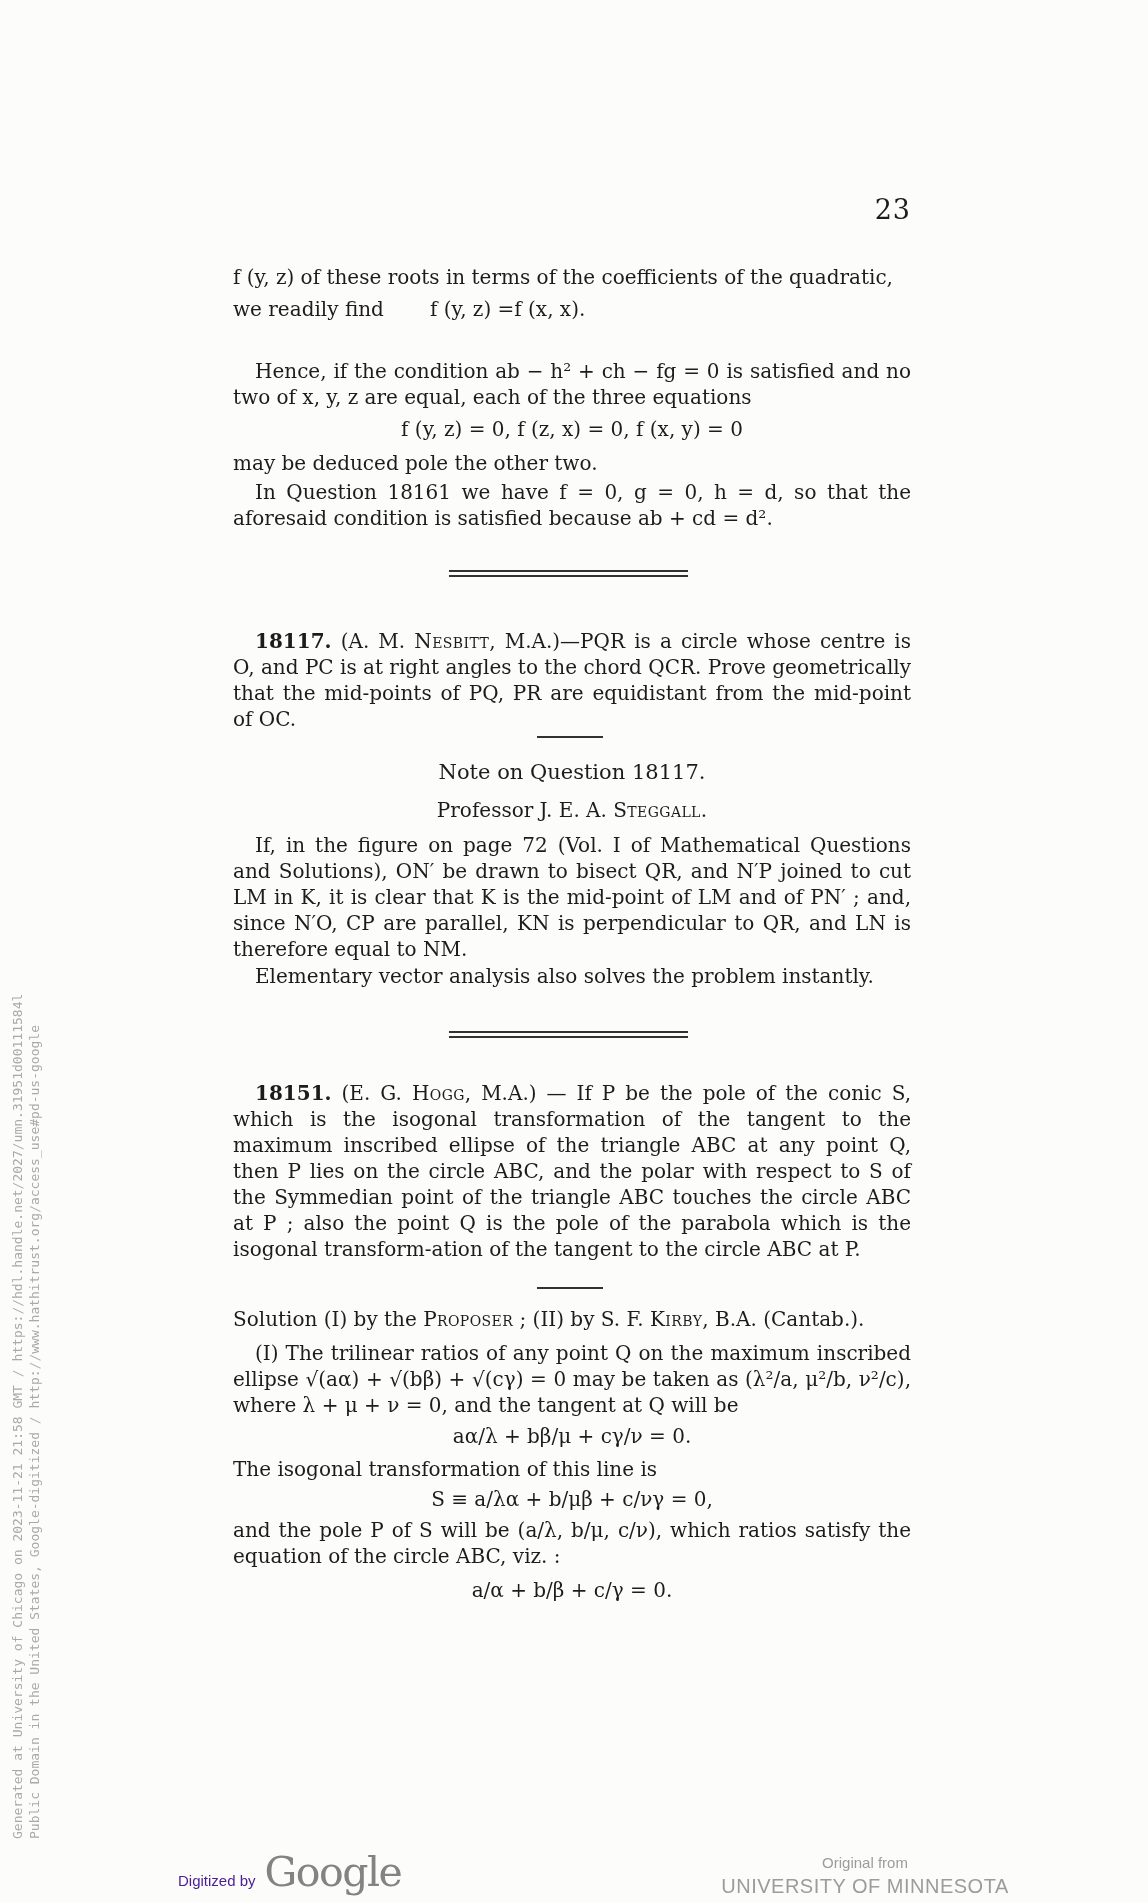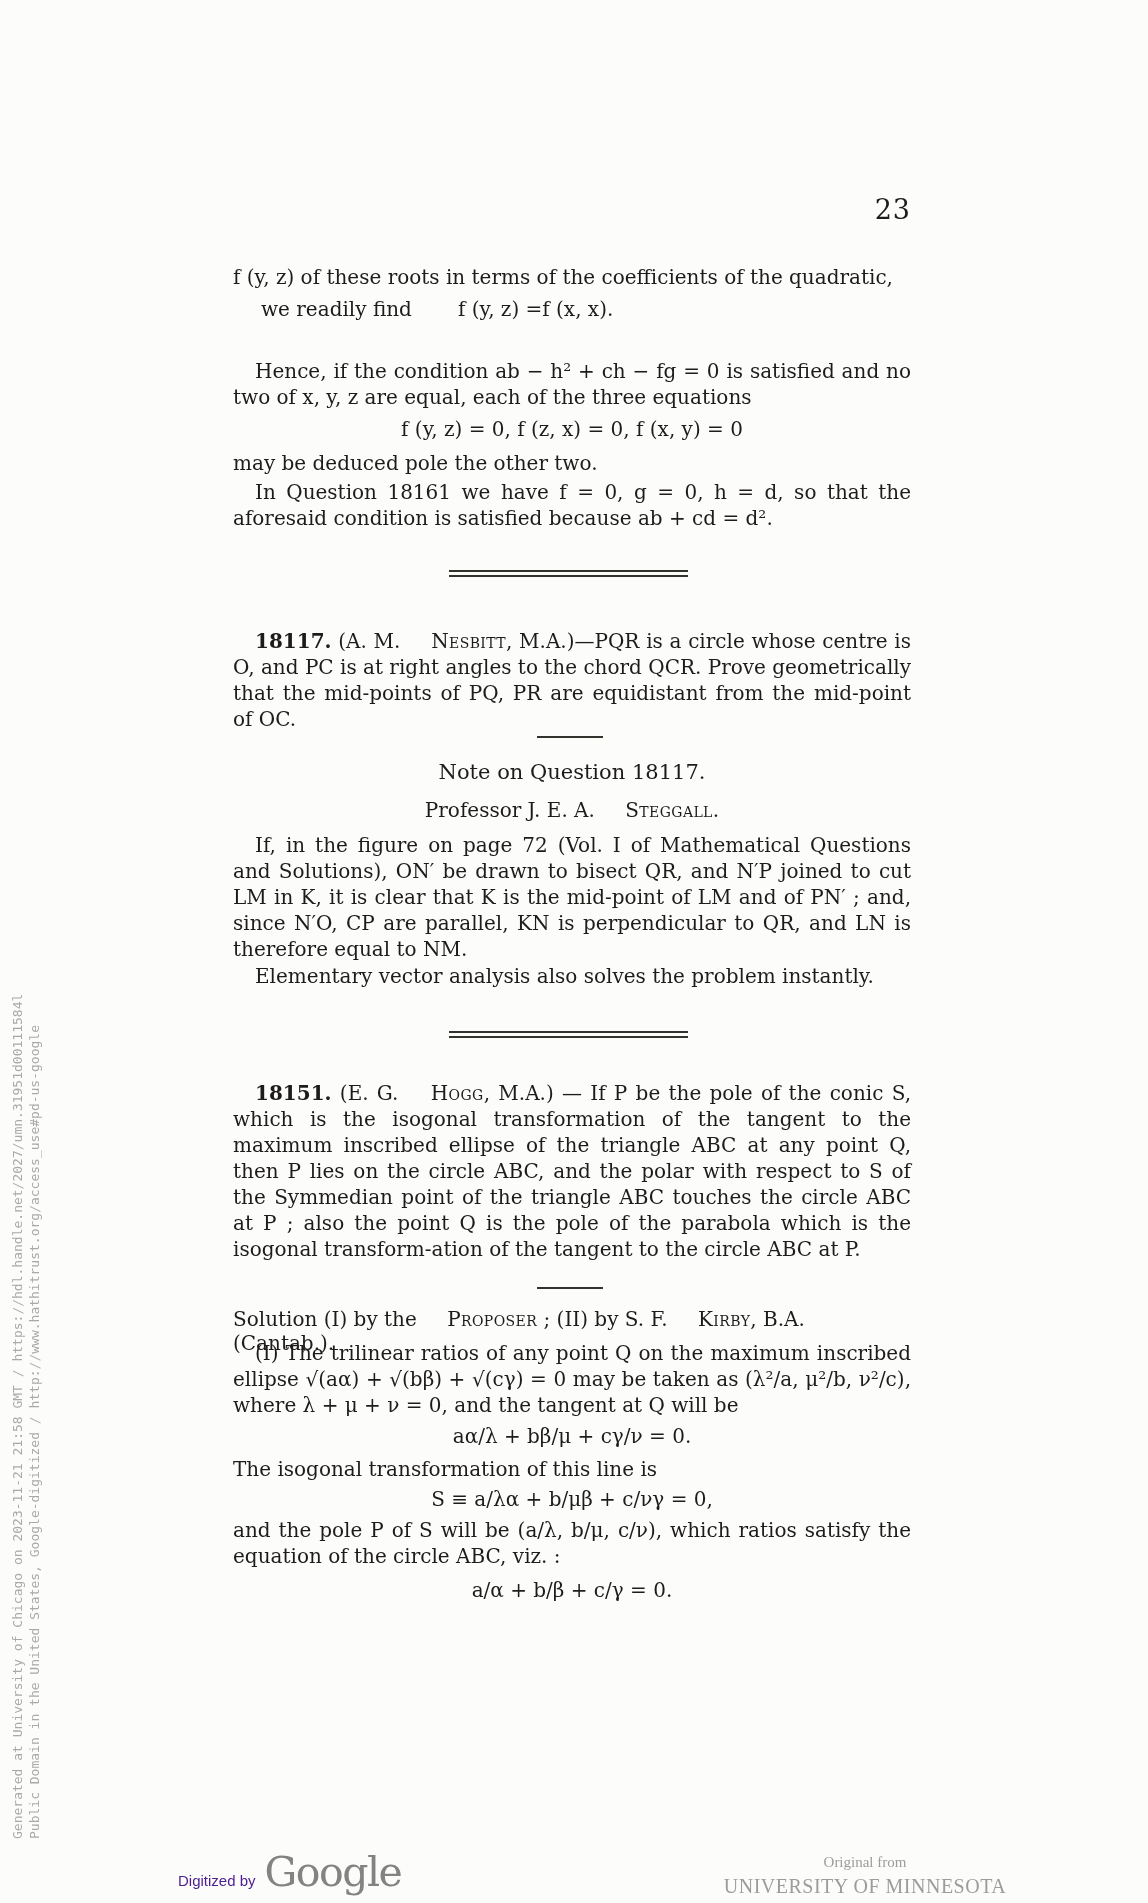--- a/index.html
+++ b/index.html
@@ -14,29 +14,28 @@
   .abs { position:absolute; }
   .col { left:233px; width:678px; }
   .para {
     font-size:20px; line-height:26px;
     text-align:justify; margin:0;
   }
   .indent { text-indent:22px; }
   .center { text-align:center; }
   .it { }
   .bd { font-weight:bold; }
-  .sc { font-variant:small-caps; letter-spacing:0.4px;margin-left:24px; }
+  .sc { font-variant:small-caps; letter-spacing:0.4px; }
   .pageno {
     left:233px; width:678px; top:194px;
     text-align:right; font-size:27px; letter-spacing:1px;
   }
   .formula-line {
     display:flex; align-items:center;
     font-size:20px;
-    margin-left:28px;
   }
   .formula-lead { margin-right:46px; }
   .frac {
     display:inline-block; text-align:center;
     font-size:19px; line-height:23px;
     margin:0 7px;
   }
   .frac .den { border-top:1.6px solid #26241f; padding:1px 3px 0 3px; }
   .frac .num { padding:0 3px; }
   .eq { font-size:20px; text-align:center; }
@@ -67,21 +66,21 @@
     font-family:"Liberation Sans", sans-serif;
     font-size:15px; color:#4c1d95; margin-right:9px;
   }
   .google-logo {
     font-family:"DejaVu Serif", serif;
     font-size:41px; color:#838383; letter-spacing:-1.5px;
   }
   .footer-right {
     left:695px; top:1854px; width:340px;
     text-align:center;
-    font-family:Liberation Serif, serif;
+    font-family:Liberation Sans, sans-serif;
     color:#9c9c9c;
   }
   .original-from { font-size:15px; }
   .institution { font-size:20px; margin-top:4px; letter-spacing:0.5px; }
 </style>
 </head>
 <body>
 
 <div class="abs pageno">23</div>
 

